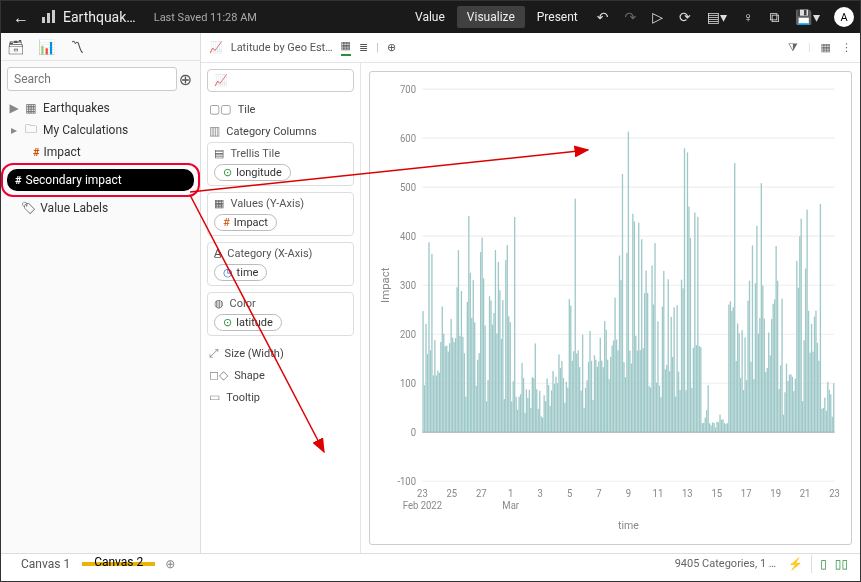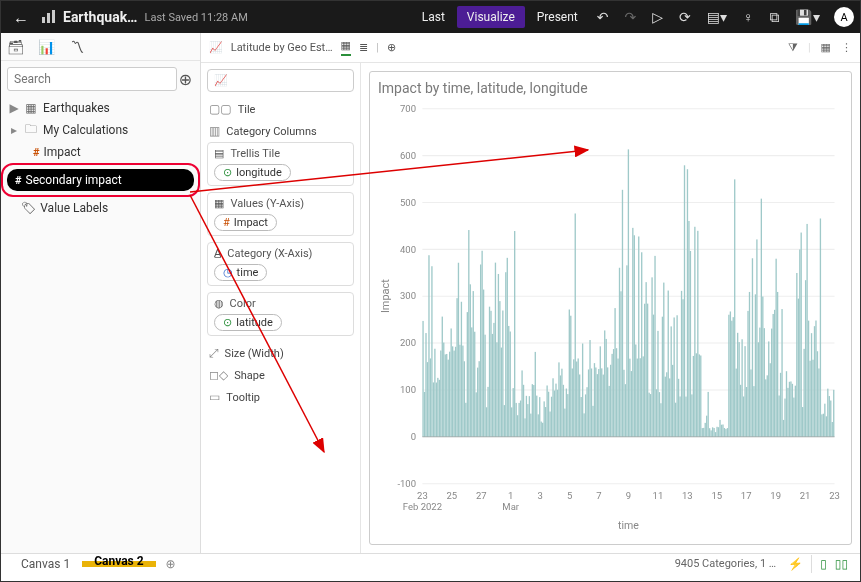--- a/index.html
+++ b/index.html
@@ -1,25 +1,25 @@
 <!DOCTYPE html>
 <html><head>
 <meta charset="utf-8">
 <style>
   * { box-sizing: border-box; margin: 0; padding: 0; font-family: -apple-system, "Segoe UI", Roboto, Arial, sans-serif; }
   body { width: 861px; height: 582px; background: #fff; overflow: hidden; border: 1px solid #333; }
   
   .topbar { height: 32px; background: #1a1a1a; color: #eee; display: flex; align-items: center; padding: 0 6px; font-size: 12px; }
   .topbar .back { font-size: 16px; padding: 0 6px; cursor: pointer; }
   .topbar .proj-icon { padding: 0 6px; }
-  .topbar .title { font-size: 14px; font-weight: 700; padding-right: 7px; max-width: 95px; white-space: nowrap; overflow: hidden; text-overflow: ellipsis; }
+  .topbar .title { font-size: 14px; font-weight: 400; padding-right: 18px; max-width: 95px; white-space: nowrap; overflow: hidden; text-overflow: ellipsis; }
   .topbar .saved { color: #aaa; font-size: 11px; padding-right: 8px; }
   .topbar .spacer { flex: 1; }
   .topbar .tab { padding: 4px 10px; cursor: pointer; border-radius: 2px; margin: 0 1px;}
-  .topbar .tab.active { background: #4c1d95; }
+  .topbar .tab.active { background: #404040; }
   .topbar .ico { padding: 0 8px; cursor: pointer; font-size: 14px; color: #ddd; }
   .avatar { width: 20px; height: 20px; border-radius: 50%; background: #fff; color: #000; display: flex; align-items: center; justify-content: center; font-size: 11px; margin-left:6px;}
   
   .main { display: flex; height: 520px; }
   .left-rail { width: 200px; border-right: 1px solid #ddd; background: #fafafa; display:flex; flex-direction:column;}
   .rail-top { height: 28px; display: flex; align-items: center; padding: 0 6px; border-bottom: 1px solid #e5e5e5; gap:14px;}
   .rail-top .ric { cursor:pointer; color:#555; font-size:14px;}
   .search-row { display:flex; align-items:center; padding:6px;}
   .search-row input { flex:1; height:24px; border:1px solid #ccc; border-radius:3px; padding:0 6px; font-size:12px;}
   .search-row .plus { width:24px; text-align:center; color:#555; cursor:pointer; font-size:16px;}
@@ -52,21 +52,21 @@
   .pill .pi.time{color:#2a63c9;}
   
   .chart-area { flex:1; padding:8px; display:flex; flex-direction:column;}
   .chart-card { flex:1; border:1px solid #ccc; border-radius:3px; padding:8px; display:flex; flex-direction:column; position:relative;}
   .chart-title { font-size:14px; color:#7a7a7a; padding-bottom:4px;}
   .plot { flex:1; position:relative;}
   .plot svg { width:100%; height:100%;}
   
   .footer { height:20px; border-top:1px solid #ddd; display:flex; align-items:center; font-size:12px; padding:9px 8px;}
   .footer .ftab { padding:0 12px; height:100%; display:flex; align-items:center; cursor:pointer; color:#555;}
-  .footer .ftab.active { border-bottom:6px solid #eab308; color:#000; font-weight:700;}
+  .footer .ftab.active { border-bottom:4px solid #eab308; color:#000; font-weight:400;}
   .footer .plus { padding:0 10px; color:#888; cursor:pointer;}
   .footer .status { margin-left:auto; color:#666; font-size:11px; padding-right:8px;}
   .footer .fi { padding:0 4px; color:#2a8f3a; cursor:pointer;}
   .sep { width:1px;height:18px;background:#ddd;margin:0 4px;}
   
   .annot { position:absolute; left:0; top:0; width:861px; height:582px; pointer-events:none;}
 </style>
 </head>
 <body>
 
@@ -75,21 +75,21 @@
   <span class="proj-icon">
     <svg width="16" height="16" viewBox="0 0 16 16">
         <rect x="1" y="9" width="3" height="6" fill="#ccc"></rect>
         <rect x="6" y="5" width="3" height="10" fill="#ccc"></rect>
         <rect x="11" y="2" width="3" height="13" fill="#ccc"></rect>
       </svg>
   </span>
   <span class="title">Earthquak…</span>
   <span class="saved">Last Saved 11:28 AM</span>
   <span class="spacer"></span>
-  <span class="tab">Last</span>
+  <span class="tab">Value</span>
   <span class="tab active">Visualize</span>
   <span class="tab">Present</span>
   <span class="ico">↶</span>
   <span class="ico" style="opacity:.4">↷</span>
   <span class="ico">▷</span>
   <span class="ico">⟳</span>
   <span class="ico">▤▾</span>
   <span class="ico">♀</span>
   <span class="ico">⧉</span>
   <span class="ico">💾▾</span>
@@ -221,21 +221,20 @@
             <span>Shape</span>
           </div>
         <div class="gtitle">
             <span class="gi">▭</span>
             <span>Tooltip</span>
           </div>
       </div>
 
       <div class="chart-area">
         <div class="chart-card">
-          <div class="chart-title">Impact by time, latitude, longitude</div>
           <div class="plot">
             <svg id="chart-svg" viewBox="0 0 440 400" preserveAspectRatio="none">
                 <line x1="42" x2="432" y1="352" y2="352" stroke="#eee"></line>
                 <text x="36" y="355" text-anchor="end" font-size="9" fill="#888">-100</text>
                 <line x1="42" x2="432" y1="309" y2="309" stroke="#eee"></line>
                 <text x="36" y="312" text-anchor="end" font-size="9" fill="#888">0</text>
                 <line x1="42" x2="432" y1="266" y2="266" stroke="#eee"></line>
                 <text x="36" y="269" text-anchor="end" font-size="9" fill="#888">100</text>
                 <line x1="42" x2="432" y1="223" y2="223" stroke="#eee"></line>
                 <text x="36" y="226" text-anchor="end" font-size="9" fill="#888">200</text>

